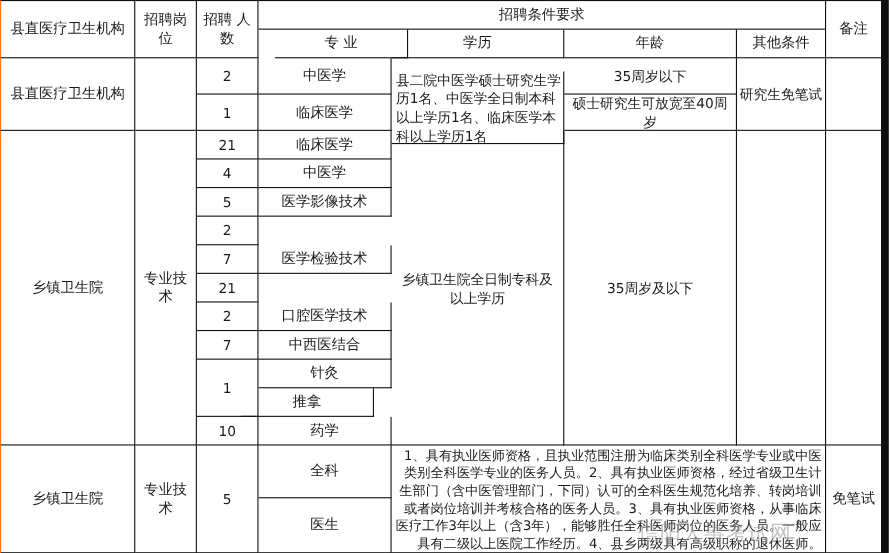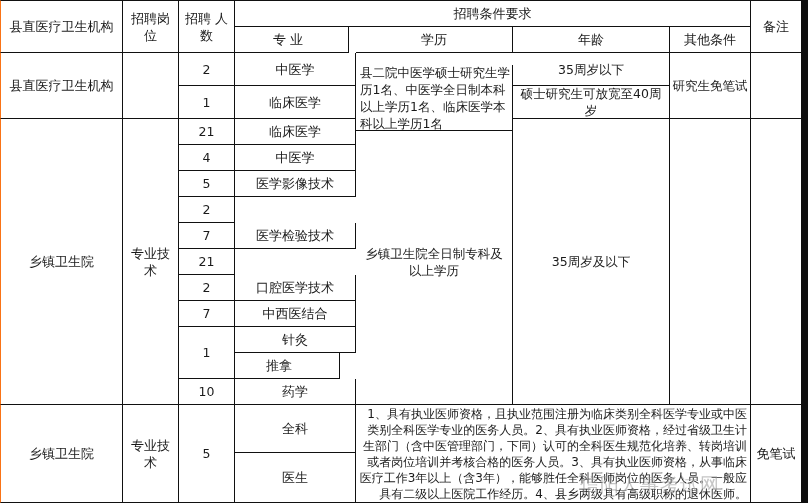--- a/index.html
+++ b/index.html
@@ -20,21 +20,21 @@
 </head>
 <body>
 
 <div id="grid">
 
   <div class="c top lft lg" style="left:0;top:0;width:123px;height:53px">县直医疗卫生机构</div>
   <div class="c top lg" style="left:179px;top:0;width:56px;height:53px">招聘 人数</div>
   <div class="c top lg" style="left:123px;top:0;width:56px;height:53px">招聘岗位</div>
   <div class="c top lg" style="left:235px;top:0;width:516px;height:27px">招聘条件要求</div>
   <div class="c top lg" style="left:751px;top:0;width:51px;height:53px">备注</div>
-  <div class="c lg" style="left:228px;top:27px;width:121px;height:26px">专 业</div>
+  <div class="c lg" style="left:250px;top:27px;width:121px;height:26px">专 业</div>
   <div class="c lg" style="left:356px;top:27px;width:157px;height:26px">学历</div>
   <div class="c lg" style="left:513px;top:27px;width:157px;height:26px">年龄</div>
   <div class="c lg" style="left:670px;top:27px;width:81px;height:26px">其他条件</div>
 
   <div class="c lft lg" style="left:0;top:53px;width:123px;height:66px">县直医疗卫生机构</div>
   <div class="c" style="left:123px;top:53px;width:56px;height:66px"></div>
   <div class="c" style="left:179px;top:53px;width:56px;height:33px">2</div>
   <div class="c lg" style="left:235px;top:53px;width:121px;height:33px">中医学</div>
   <div class="c" style="left:179px;top:86px;width:56px;height:33px">1</div>
   <div class="c lg" style="left:235px;top:86px;width:121px;height:33px">临床医学</div>

